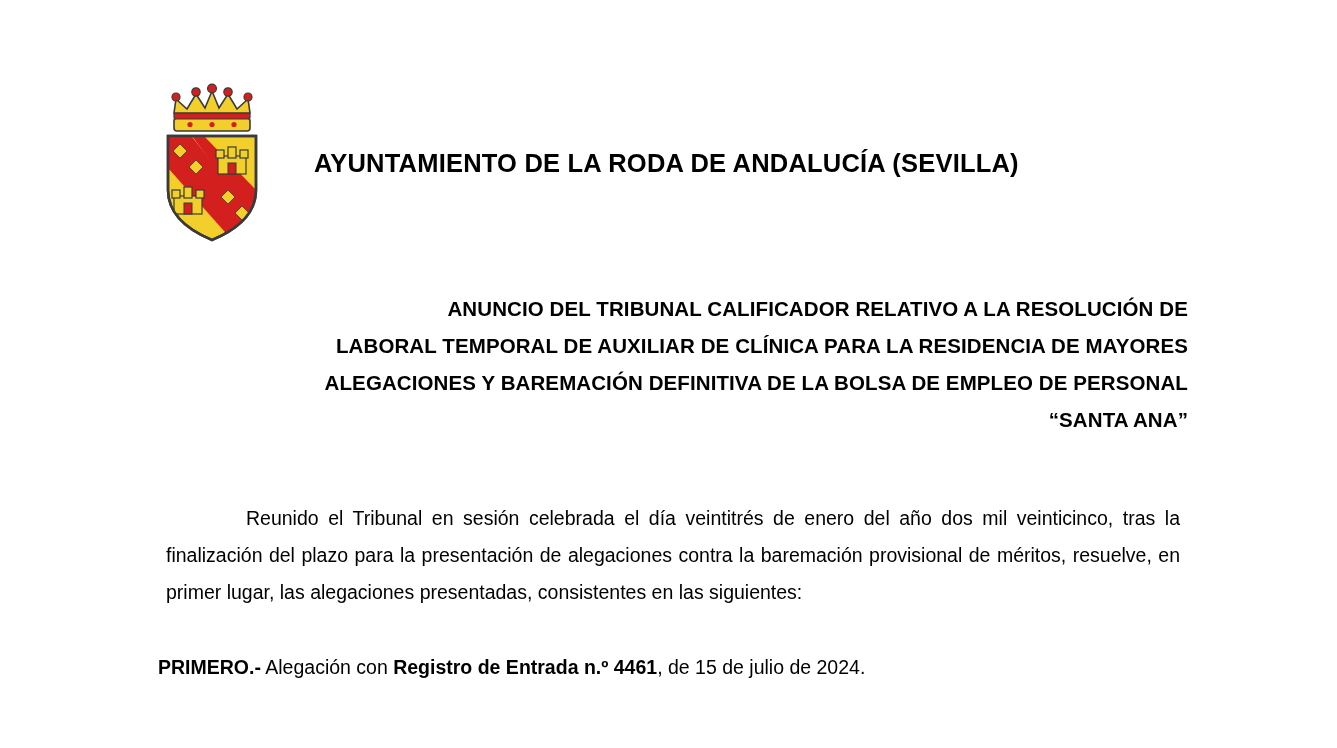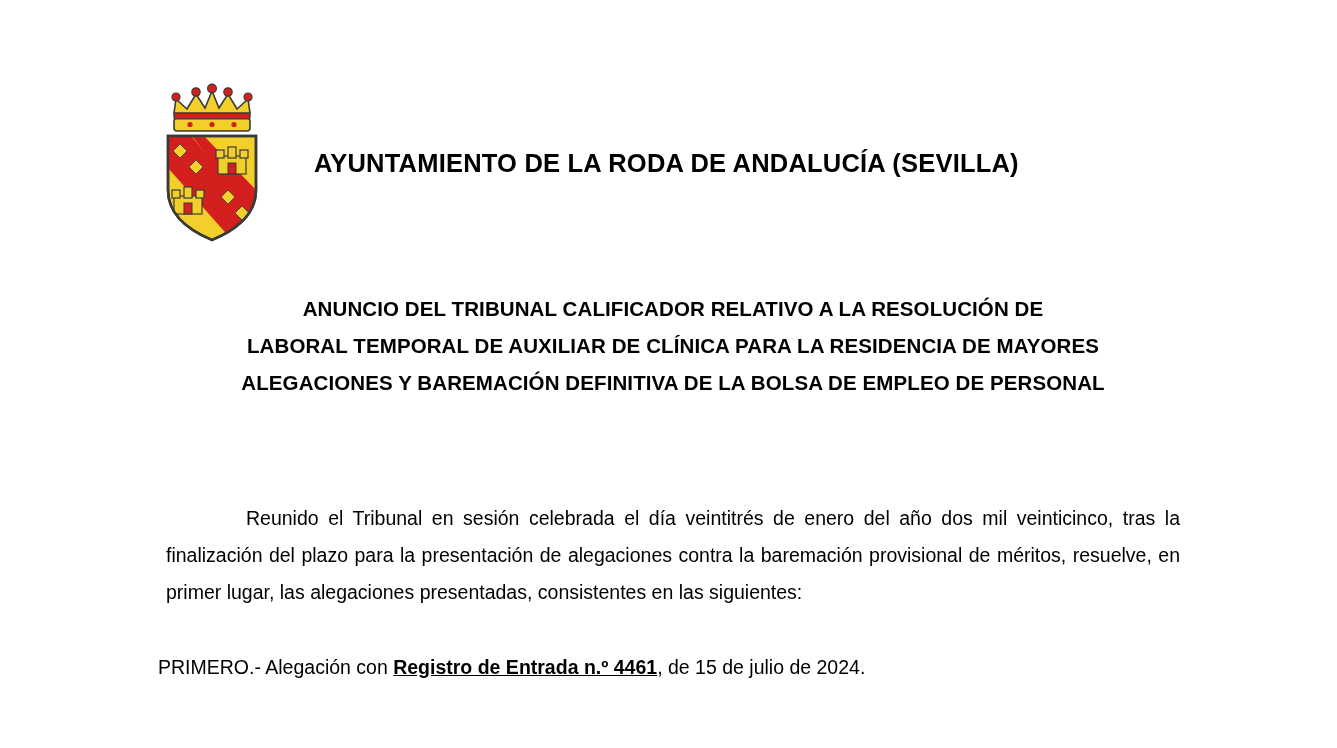--- a/index.html
+++ b/index.html
@@ -47,21 +47,21 @@
     letter-spacing: 0.2px;
     line-height: 1.2;
     white-space: nowrap;
   }
   
   .announce {
     position: absolute;
     left: 158px;
     top: 290px;
     width: 1030px;
-    text-align: center;
+    text-align: right;
     font-size: 20.5px;
     font-weight: bold;
     line-height: 37px;
     letter-spacing: 0.1px;
   }
   .announce div {
     white-space: nowrap;
   }
   
   .body-text {
@@ -75,22 +75,22 @@
   }
   .p-indent {
     text-indent: 80px;
     text-align: justify;
     margin: 8px;
   }
   .p-second {
     margin: 38px 0 0 0;
     text-align: left;
   }
-  .bold { font-weight: normal; }
-  .bold-underline { font-weight: bold; text-decoration: underline; }
+  .bold { font-weight: bold; }
+  .bold-underline { font-weight: bold; }
 </style>
 </head>
 <body>
 
 <div class="page">
 
   <div class="header">
 
     <div class="crest">
       <svg width="108" height="162" viewBox="0 0 108 162" xmlns="http://www.w3.org/2000/svg">
@@ -158,20 +158,21 @@
       </svg>
     </div>
 
     <div class="header-title">AYUNTAMIENTO DE LA RODA DE ANDALUCÍA (SEVILLA)</div>
   </div>
 
   <div class="announce">
     <div>ANUNCIO DEL TRIBUNAL CALIFICADOR RELATIVO A LA RESOLUCIÓN DE</div>
     <div>LABORAL TEMPORAL DE AUXILIAR DE CLÍNICA PARA LA RESIDENCIA DE MAYORES</div>
     <div>ALEGACIONES Y BAREMACIÓN DEFINITIVA DE LA BOLSA DE EMPLEO DE PERSONAL</div>
+    <div>“SANTA ANA”</div>
   </div>
 
   <div class="body-text">
     <p class="p-indent">Reunido el Tribunal en sesión celebrada el día veintitrés de enero del año dos mil veinticinco, tras la finalización del plazo para la presentación de alegaciones contra la baremación provisional de méritos, resuelve, en primer lugar, las alegaciones presentadas, consistentes en las siguientes:</p>
 
     <p class="p-second">
       <span class="bold">PRIMERO.-</span><span> Alegación con </span><span class="bold-underline">Registro de Entrada n.º 4461</span><span>, de 15 de julio de 2024.</span>
     </p>
   </div>
 

